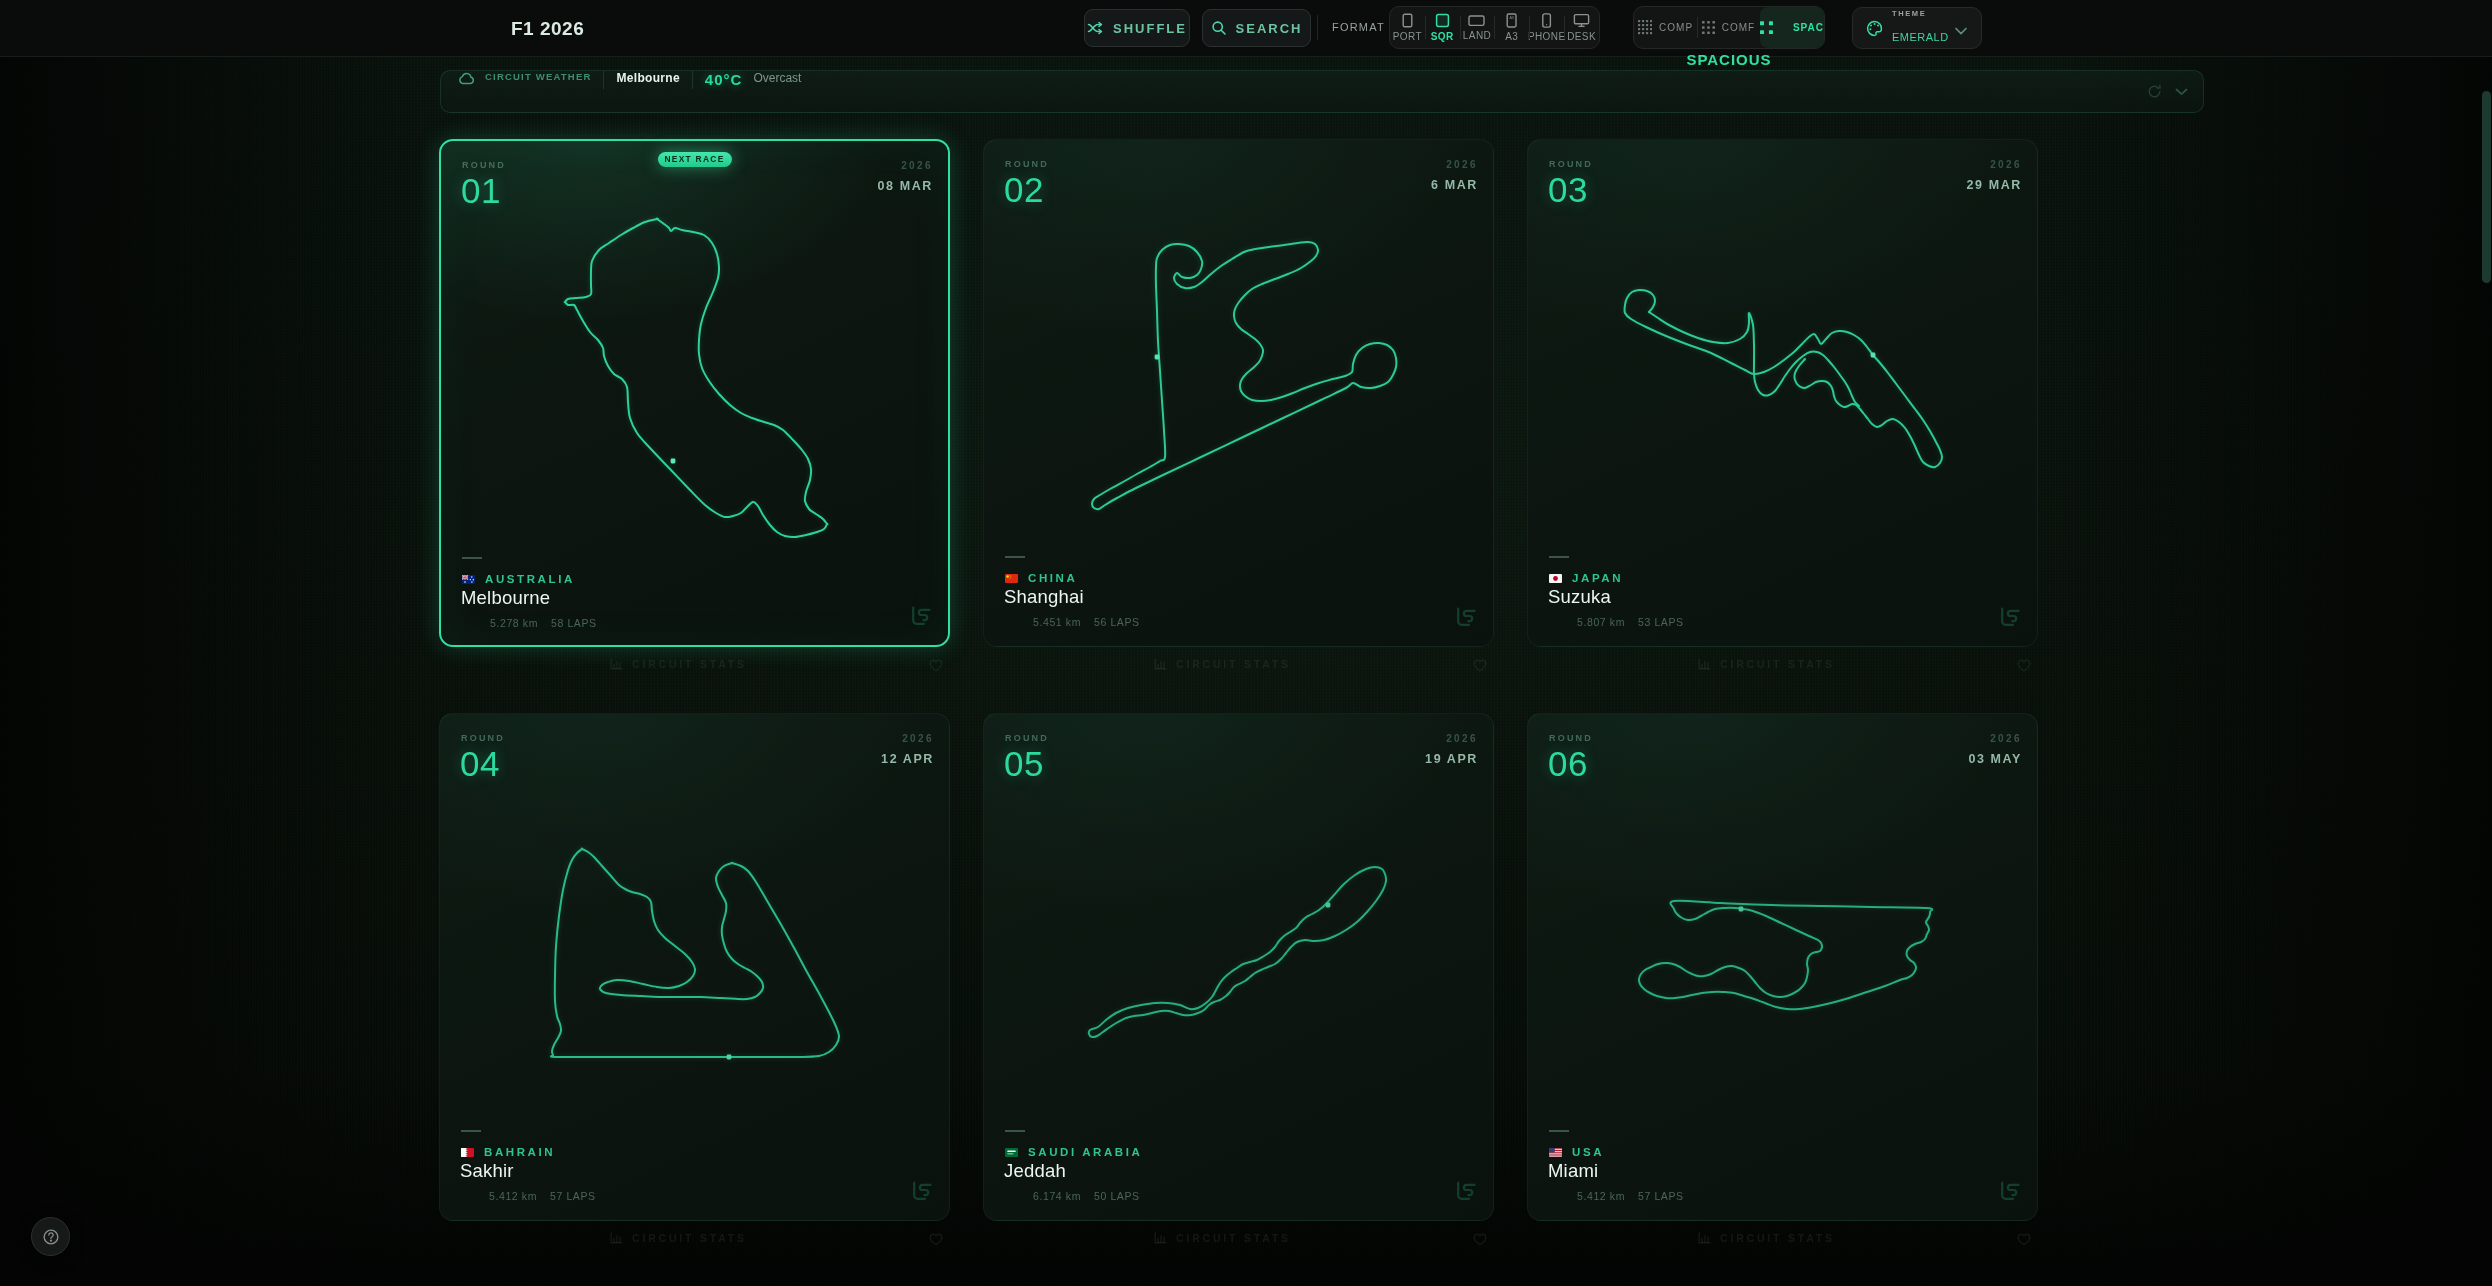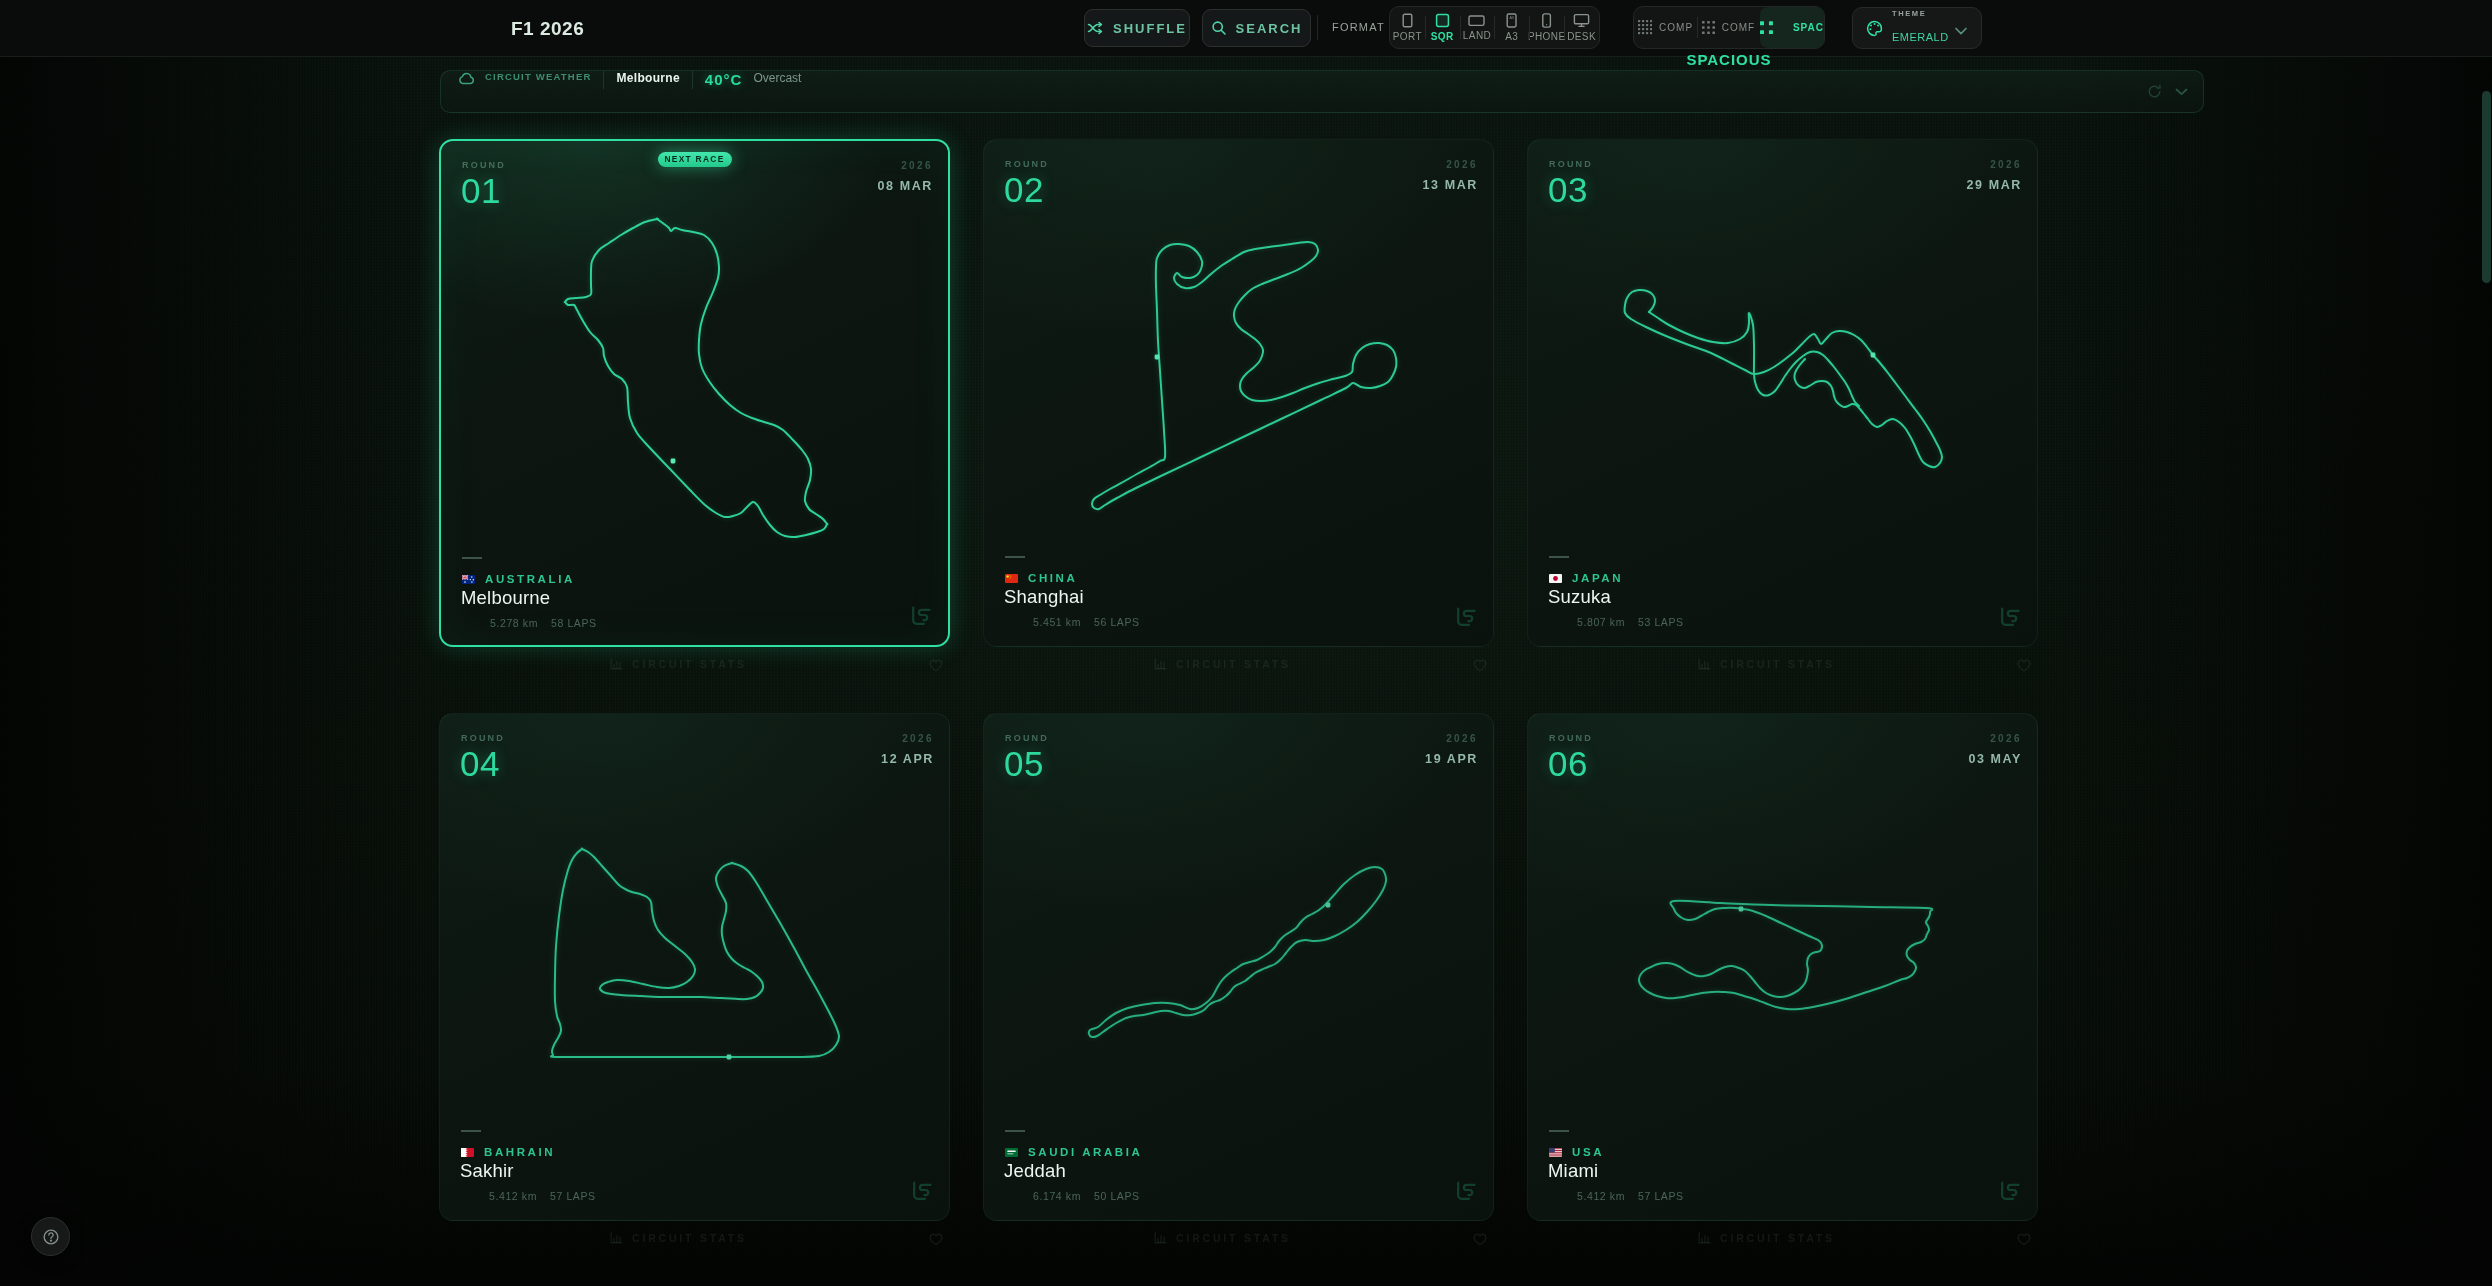--- a/index.html
+++ b/index.html
@@ -343,21 +343,21 @@
       </div>
 <div class="cheart"><svg width="14" height="13" viewBox="0 0 14 13" fill="none" stroke="currentColor" stroke-width="1.4" stroke-linejoin="round">
           <path d="M7 11.8 C3 9 1.2 6.6 1.2 4.4 C1.2 2.6 2.6 1.2 4.3 1.2 C5.4 1.2 6.4 1.8 7 2.8 C7.6 1.8 8.6 1.2 9.7 1.2 C11.4 1.2 12.8 2.6 12.8 4.4 C12.8 6.6 11 9 7 11.8 Z"></path>
         </svg></div>
 </div>
 <div class="card" style="left:983px;top:139px">
 
 <div class="round-lbl">ROUND</div>
 <div class="round-num">02</div>
 <div class="yr">2026</div>
-<div class="date">13 MAR</div>
+<div class="date">6 MAR</div>
 <svg class="trk" width="511" height="508" viewBox="0 0 511 508" style="opacity:0.93">
 <path d="M 172.0,127.0 C 172.2,122.3 172.0,120.8 173.0,118.0 C 174.0,115.2 175.8,112.2 178.0,110.0 C 180.2,107.8 183.2,106.0 186.0,105.0 C 188.8,104.0 191.8,103.8 195.0,104.0 C 198.2,104.2 202.0,104.7 205.0,106.0 C 208.0,107.3 210.8,109.5 213.0,112.0 C 215.2,114.5 217.3,118.2 218.0,121.0 C 218.7,123.8 217.8,126.7 217.0,129.0 C 216.2,131.3 214.8,133.5 213.0,135.0 C 211.2,136.5 208.5,137.7 206.0,138.0 C 203.5,138.3 200.2,137.8 198.0,137.0 C 195.8,136.2 194.3,132.8 193.0,133.0 C 191.7,133.2 190.0,136.2 190.0,138.0 C 190.0,139.8 191.2,142.3 193.0,144.0 C 194.8,145.7 198.2,147.5 201.0,148.0 C 203.8,148.5 207.2,148.0 210.0,147.0 C 212.8,146.0 215.2,144.2 218.0,142.0 C 220.8,139.8 223.8,136.7 227.0,134.0 C 230.2,131.3 233.5,128.5 237.0,126.0 C 240.5,123.5 244.2,121.3 248.0,119.0 C 251.8,116.7 256.2,113.7 260.0,112.0 C 263.8,110.3 266.8,109.8 271.0,109.0 C 275.2,108.2 280.2,107.7 285.0,107.0 C 289.8,106.3 295.2,105.7 300.0,105.0 C 304.8,104.3 310.0,103.5 314.0,103.0 C 318.0,102.5 321.2,101.8 324.0,102.0 C 326.8,102.2 329.3,102.7 331.0,104.0 C 332.7,105.3 333.8,108.0 334.0,110.0 C 334.2,112.0 333.2,114.2 332.0,116.0 C 330.8,117.8 329.5,119.0 327.0,121.0 C 324.5,123.0 320.8,125.8 317.0,128.0 C 313.2,130.2 308.3,132.2 304.0,134.0 C 299.7,135.8 295.3,137.3 291.0,139.0 C 286.7,140.7 281.8,142.3 278.0,144.0 C 274.2,145.7 270.8,147.2 268.0,149.0 C 265.2,150.8 263.2,152.8 261.0,155.0 C 258.8,157.2 256.7,159.7 255.0,162.0 C 253.3,164.3 251.8,166.7 251.0,169.0 C 250.2,171.3 249.8,173.7 250.0,176.0 C 250.2,178.3 250.8,180.8 252.0,183.0 C 253.2,185.2 255.0,187.2 257.0,189.0 C 259.0,190.8 261.7,192.3 264.0,194.0 C 266.3,195.7 269.0,197.3 271.0,199.0 C 273.0,200.7 274.7,202.2 276.0,204.0 C 277.3,205.8 278.7,208.0 279.0,210.0 C 279.3,212.0 278.7,214.0 278.0,216.0 C 277.3,218.0 276.5,220.0 275.0,222.0 C 273.5,224.0 271.0,226.2 269.0,228.0 C 267.0,229.8 264.8,231.2 263.0,233.0 C 261.2,234.8 259.2,237.0 258.0,239.0 C 256.8,241.0 256.2,243.0 256.0,245.0 C 255.8,247.0 256.2,249.2 257.0,251.0 C 257.8,252.8 259.2,254.5 261.0,256.0 C 262.8,257.5 265.3,259.2 268.0,260.0 C 270.7,260.8 273.8,261.0 277.0,261.0 C 280.2,261.0 283.5,260.7 287.0,260.0 C 290.5,259.3 294.3,258.2 298.0,257.0 C 301.7,255.8 305.2,254.5 309.0,253.0 C 312.8,251.5 316.7,249.7 321.0,248.0 C 325.3,246.3 330.3,244.5 335.0,243.0 C 339.7,241.5 344.7,240.2 349.0,239.0 C 353.3,237.8 357.8,237.2 361.0,236.0 C 364.2,234.8 366.7,234.0 368.0,232.0 C 369.3,230.0 368.3,226.8 369.0,224.0 C 369.7,221.2 370.5,217.7 372.0,215.0 C 373.5,212.3 375.7,209.8 378.0,208.0 C 380.3,206.2 383.2,204.8 386.0,204.0 C 388.8,203.2 392.2,202.8 395.0,203.0 C 397.8,203.2 400.7,203.8 403.0,205.0 C 405.3,206.2 407.5,207.8 409.0,210.0 C 410.5,212.2 411.5,215.2 412.0,218.0 C 412.5,220.8 412.5,224.2 412.0,227.0 C 411.5,229.8 410.3,232.5 409.0,235.0 C 407.7,237.5 406.2,240.2 404.0,242.0 C 401.8,243.8 398.8,245.0 396.0,246.0 C 393.2,247.0 390.2,247.8 387.0,248.0 C 383.8,248.2 380.0,247.8 377.0,247.0 C 374.0,246.2 371.5,242.8 369.0,243.0 C 366.5,243.2 367.3,245.2 362.0,248.0 C 356.7,250.8 347.8,254.8 337.0,260.0 C 326.2,265.2 310.3,272.7 297.0,279.0 C 283.7,285.3 270.3,291.7 257.0,298.0 C 243.7,304.3 230.0,310.8 217.0,317.0 C 204.0,323.2 189.8,329.8 179.0,335.0 C 168.2,340.2 159.7,344.2 152.0,348.0 C 144.3,351.8 138.2,355.2 133.0,358.0 C 127.8,360.8 124.0,363.2 121.0,365.0 C 118.0,366.8 116.8,368.5 115.0,369.0 C 113.2,369.5 111.2,368.8 110.0,368.0 C 108.8,367.2 108.0,365.5 108.0,364.0 C 108.0,362.5 108.7,360.5 110.0,359.0 C 111.3,357.5 113.3,356.7 116.0,355.0 C 118.7,353.3 122.2,351.2 126.0,349.0 C 129.8,346.8 134.5,344.5 139.0,342.0 C 143.5,339.5 148.5,336.5 153.0,334.0 C 157.5,331.5 162.2,329.2 166.0,327.0 C 169.8,324.8 173.5,322.7 176.0,321.0 C 178.5,319.3 180.3,322.0 181.0,317.0 C 181.7,312.0 180.5,300.3 180.0,291.0 C 179.5,281.7 178.7,271.0 178.0,261.0 C 177.3,251.0 176.7,241.0 176.0,231.0 C 175.3,221.0 174.5,211.0 174.0,201.0 C 173.5,191.0 173.3,180.2 173.0,171.0 C 172.7,161.8 172.2,153.3 172.0,146.0 C 171.8,138.7 171.8,131.7 172.0,127.0 Z" fill="none" stroke="#30d89e" stroke-width="2.0" stroke-linejoin="round" stroke-linecap="round"></path>
 <rect x="170.6" y="214.6" width="4.8" height="4.8" rx="1.3" fill="#5df2bb"></rect>
 </svg>
 <div class="dash"></div>
 <div class="country">
         <svg class="flag" width="13" height="9" viewBox="0 0 13 9">
           <rect width="13" height="9" rx="1" fill="#de2910"></rect>
           <g fill="#ffde00">
             <circle cx="2.6" cy="2.6" r="1.25"></circle>

